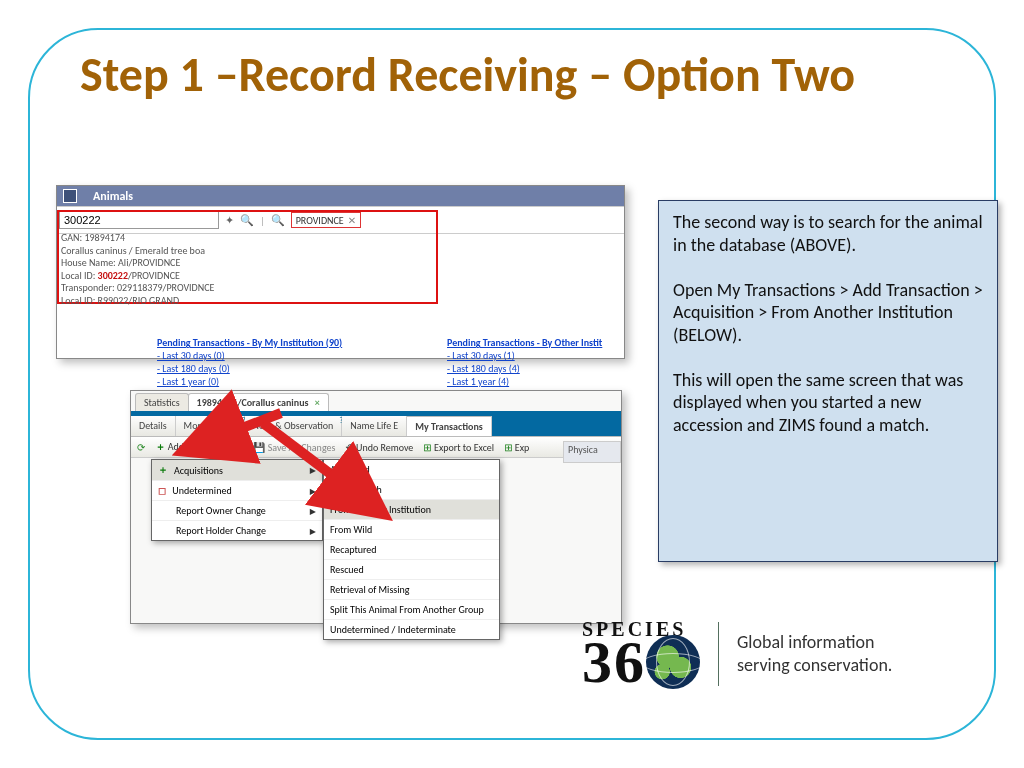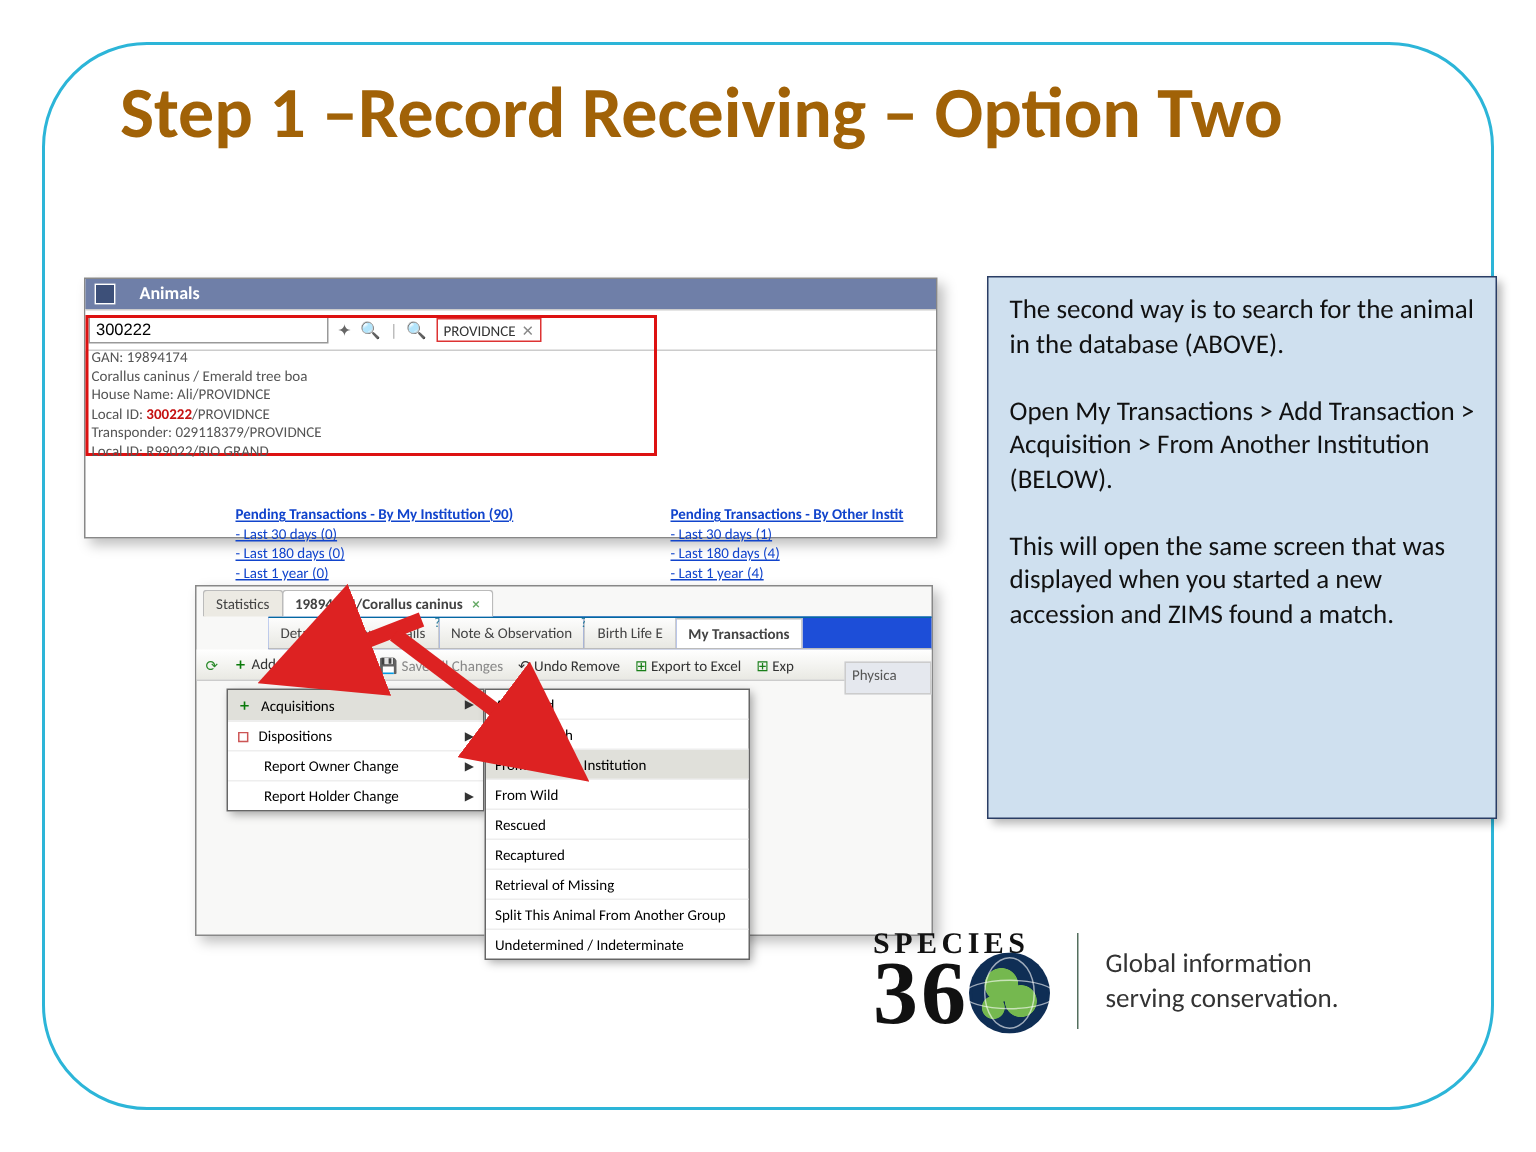--- a/index.html
+++ b/index.html
@@ -48,42 +48,42 @@
   .shot1 .info .em { color:#c51111; font-weight:bold; }
   .shot1 .links { position:absolute; top:114px; font-size:10px; }
   .shot1 .links.left { left:100px; }
   .shot1 .links.right { left:390px; }
   .shot1 .links a { color:#1144cc; text-decoration:underline; display:block; }
   .shot1 .links .hdr { font-weight:bold; text-decoration:underline;
     color:#1144cc;margin-top:36px; }
 
   
   .desc {
-    position:absolute; left:658px; top:184px; width:310px; height:340px;
+    position:absolute; left:658px; top:200px; width:310px; height:340px;
     background:#cfe0ef; border:1px solid #2a3d64; padding:10px 14px;
     font-size:18px; line-height:1.25; color:#111;
     box-shadow:3px 3px 6px rgba(0,0,0,.3);
   }
 
   
   .shot2 {
     position:absolute; left:130px; top:390px; width:490px; height:232px;
     border:1px solid #888; background:#f8f8f7; font-size:10px;
     box-shadow:4px 4px 8px rgba(0,0,0,.25);
   }
   .tabrow { display:flex; padding-left:4px; padding-top:2px; gap:0; }
   .tabrow .tab {
     border:1px solid #bbb; border-bottom:none; padding:2px 8px;
     background:#eceae3; border-radius:3px 3px 0 0; color:#444;
     margin-right:-1px;
   }
   .tabrow .tab.active { background:#fff; font-weight:bold; }
   .tabrow .tab .x { color:#6a6; margin-left:4px; }
-  .subtabrow { display:flex; background:#1d4ed8; border-top:1px solid #0369a1;
-    border-bottom:1px solid #bbb;margin-left:48px; }
+  .subtabrow { display:flex; background:#0369a1; border-top:5px solid #0369a1;
+    border-bottom:1px solid #bbb; }
   .subtabrow .tab { border-right:1px solid #ccc; padding:3px 8px; color:#444;
     background:linear-gradient(#fdfdfd,#e8e8e2); position:relative; }
   .subtabrow .tab.active { background:#fff; font-weight:bold;
     border-top:1px solid #bbb; }
   .subtabrow .tab .q { position:absolute; top:-2px; right:-2px; color:#279;
     font-size:9px; }
   .toolbar { display:flex; align-items:center; gap:10px;
     background:linear-gradient(#fff,#e9e9e3); padding:3px 6px;
     border-bottom:1px solid #ccc; color:#333; }
   .toolbar .add { color:#0a7a0a; font-weight:bold; }
@@ -206,21 +206,21 @@
     <div class="subtabrow">
       <div class="tab">Details</div>
       <div class="tab">
         <span>More Details</span>
         <span class="q">?</span>
       </div>
       <div class="tab">
         <span>Note &amp; Observation</span>
         <span class="q">?</span>
       </div>
-      <div class="tab">Birth Life E</div>
+      <div class="tab">Name Life E</div>
       <div class="tab active">My Transactions</div>
     </div>
     <div class="toolbar">
       <span style="color:#2a8a2a">⟳</span>
       <span>
         <span class="add">＋</span>
         <span>Add Transaction</span>
         <span class="caret">▼</span>
       </span>
       <span style="color:#888">
@@ -247,21 +247,21 @@
       <div class="mitem hl">
         <span class="l">
             <span class="iadd">＋</span>
           <span>Acquisitions</span>
           </span>
         <span class="caret">▶</span>
       </div>
       <div class="mitem">
         <span class="l">
             <span class="idis">◻</span>
-          <span>Dispositions</span>
+          <span>Undetermined</span>
           </span>
         <span class="caret">▶</span>
       </div>
       <div class="mitem">
         <span class="l">
             <span style="width:12px"></span>
           <span>Report Owner Change</span>
           </span>
         <span class="caret">▶</span>
       </div>
@@ -281,24 +281,24 @@
       <div class="mitem">
         <span>Birth / Hatch</span>
         </div>
       <div class="mitem hl">
         <span>From Another Institution</span>
         </div>
       <div class="mitem">
         <span>From Wild</span>
         </div>
       <div class="mitem">
+        <span>Recaptured</span>
+        </div>
+      <div class="mitem">
         <span>Rescued</span>
-        </div>
-      <div class="mitem">
-        <span>Recaptured</span>
         </div>
       <div class="mitem">
         <span>Retrieval of Missing</span>
         </div>
       <div class="mitem">
         <span>Split This Animal From Another Group</span>
         </div>
       <div class="mitem">
         <span>Undetermined / Indeterminate</span>
         </div>

